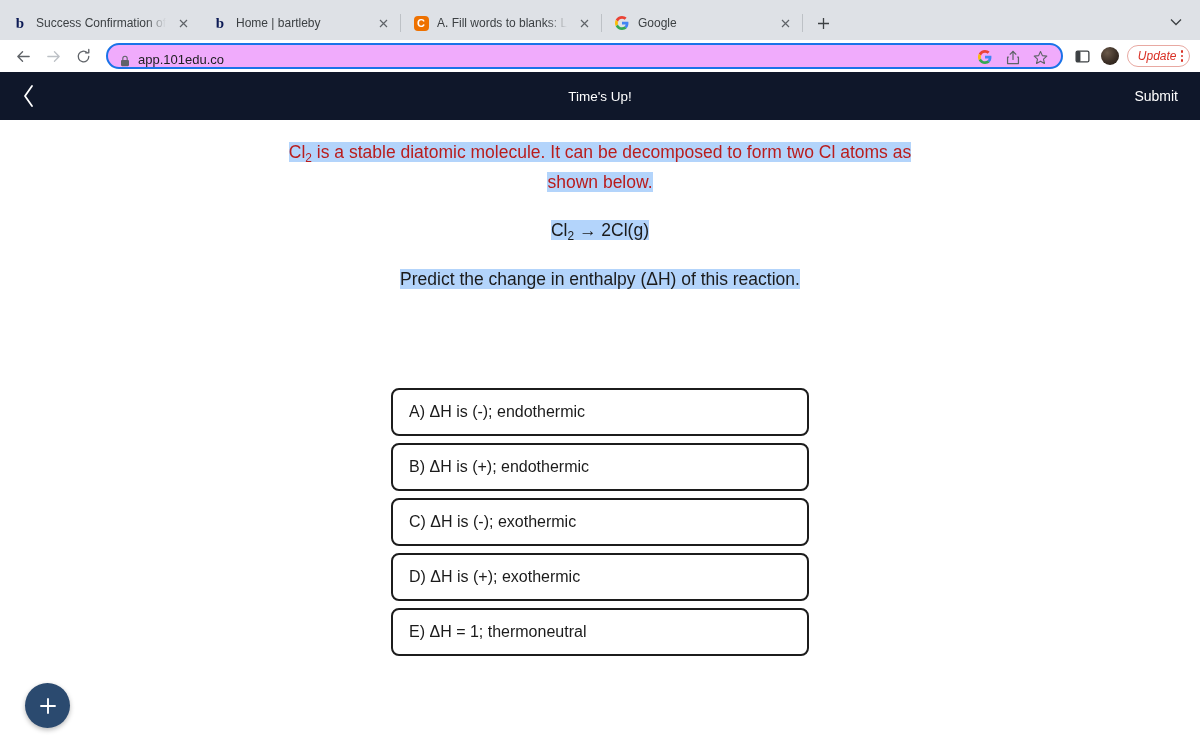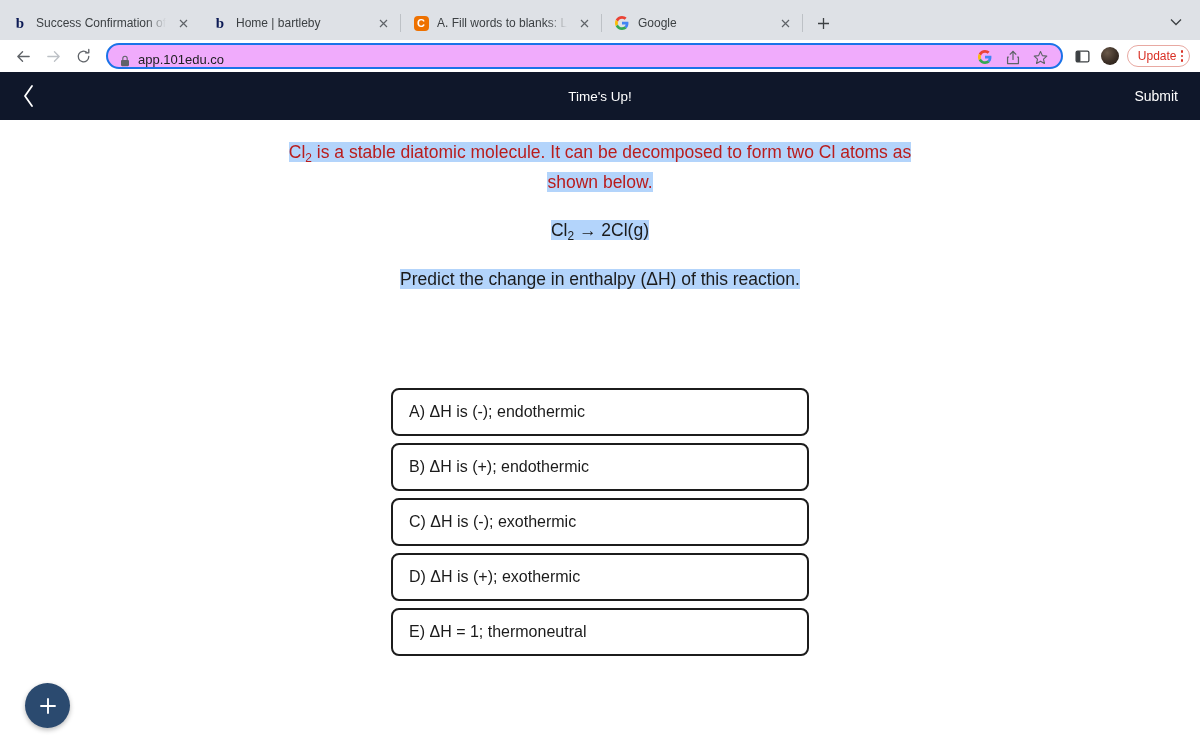--- a/index.html
+++ b/index.html
@@ -146,21 +146,21 @@
     color: #202124;
     white-space: nowrap;
     overflow: hidden;
   }
   .omni-icon {
     width: 20px; height: 20px; flex: 0 0 20px;
     display: flex; align-items: center; justify-content: center;
     color: #5f6368;
   }
   .tb-right {
-    display: flex; align-items: center; gap: 8px; flex: 0 0 auto;
+    display: flex; align-items: center; gap: 8px; flex: 0 0 auto; font-style: italic;
   }
   .avatar {
     width: 18px; height: 18px; border-radius: 50%;
     background: radial-gradient(circle at 35% 32%, #6b5a4a 0%, #3c2f26 55%, #221a14 100%);
     flex: 0 0 18px;
   }
   .update-btn {
     height: 22px;
     border: 1px solid #e8a9a2;
     border-radius: 11px;

